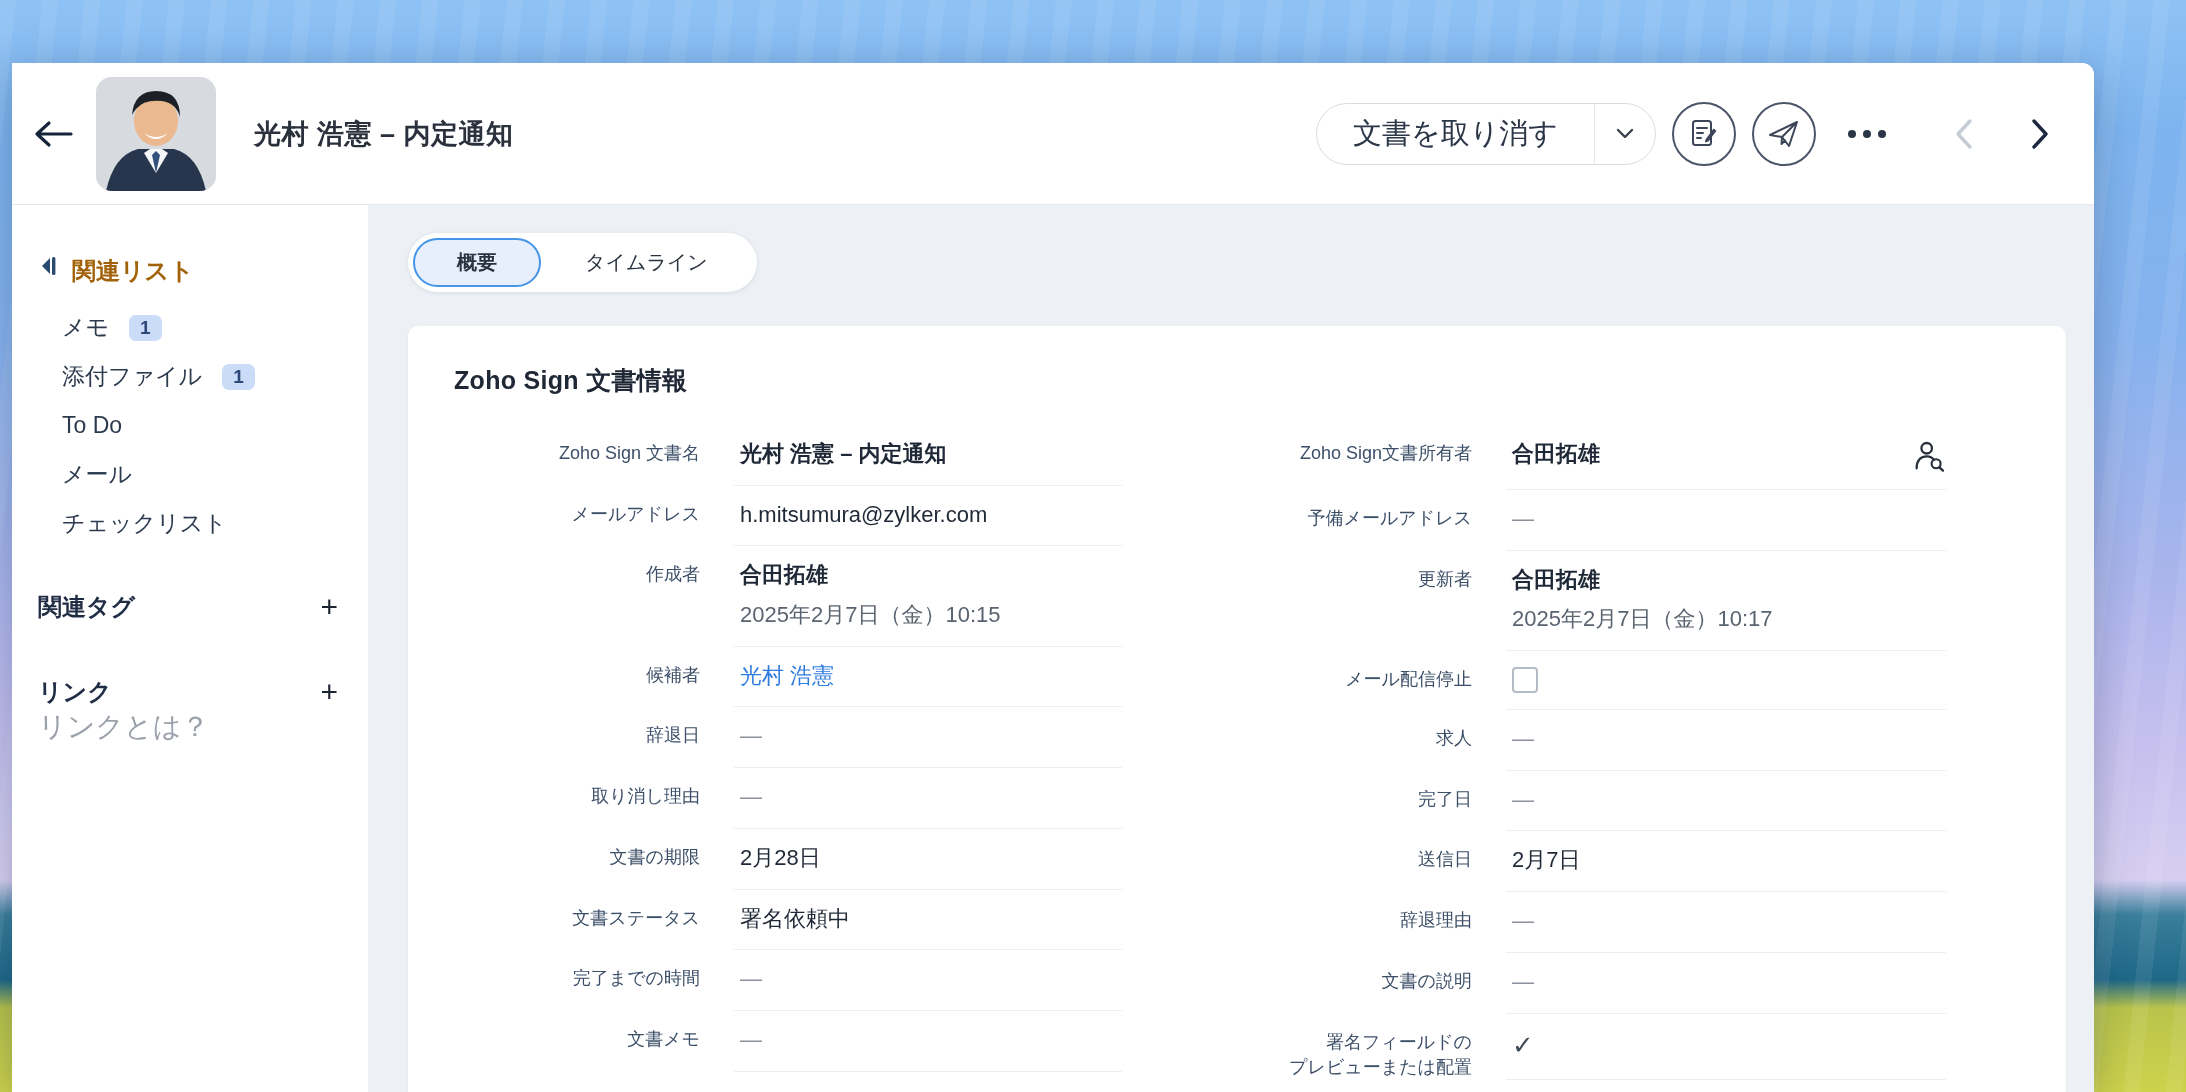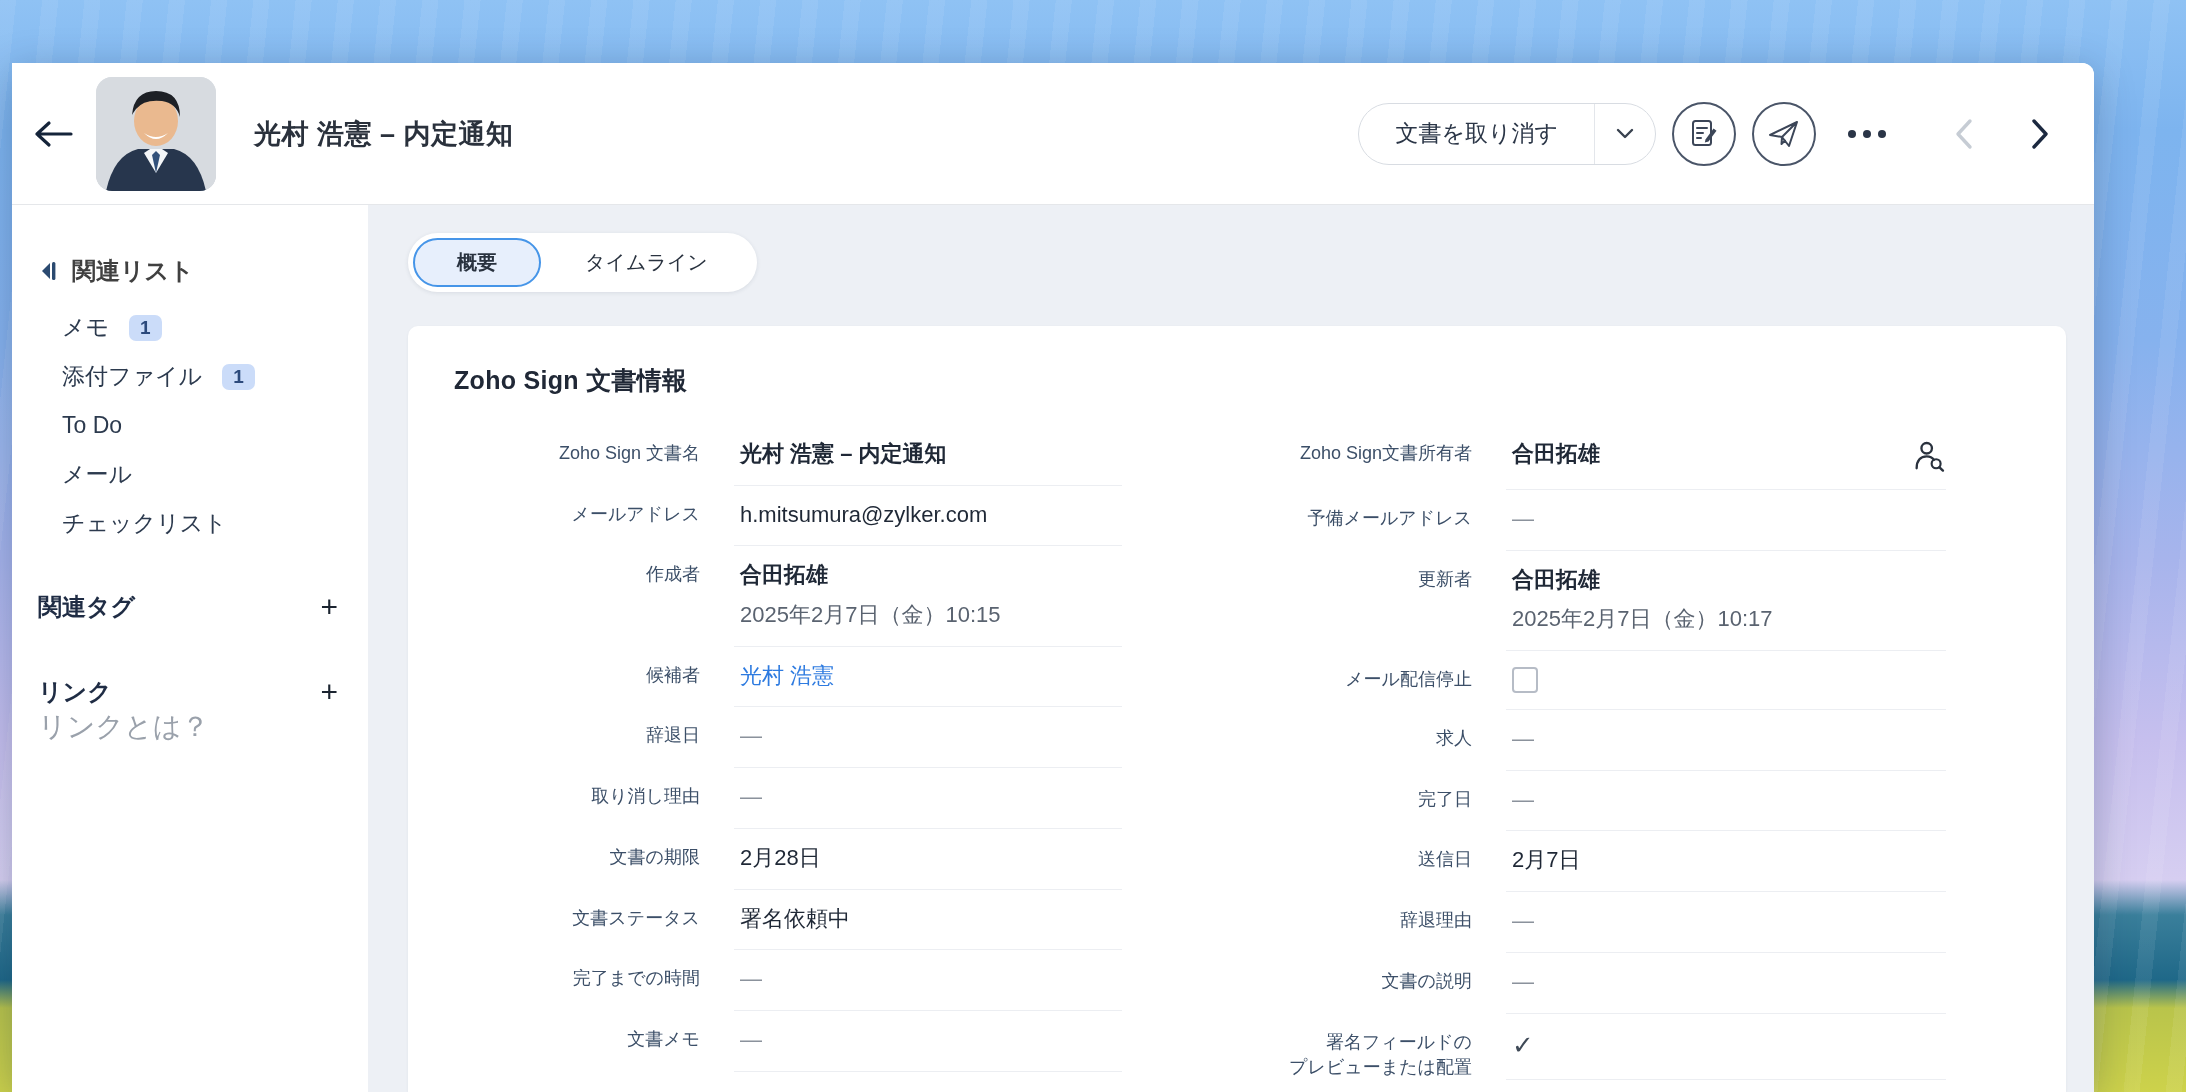--- a/index.html
+++ b/index.html
@@ -27,39 +27,39 @@
     padding:0 40px 0 22px; border-bottom:1px solid #e5e7ea; background:#fff; }
   .back-btn { width:48px; height:48px; border:none; background:none; cursor:pointer;
     font-size:38px; color:#16263c; line-height:1; margin-right:14px; }
   .avatar { width:120px; height:114px; border-radius:16px; overflow:hidden; flex:none;
     background:linear-gradient(180deg,#dfe3e8,#c9cfd6); position:relative; }
   .hdr-title { font-size:27px; font-weight:600; color:#2a313c; margin-left:38px; letter-spacing:.5px; }
   .hdr-actions { margin-left:auto; display:flex; align-items:center; gap:16px; }
   .split-btn { display:flex; align-items:stretch; height:62px; border:1px solid #d8dce2;
     border-radius:32px; background:#fff; overflow:hidden; }
   .split-main { border:none; background:none; cursor:pointer; padding:0 36px;
-    font-size:23px; color:#2b3647; font-family:inherit; }
+    font-size:29px; color:#2b3647; font-family:inherit; }
   .split-divider { width:1px; background:#e3e6eb; }
   .split-caret { border:none; background:none; cursor:pointer; width:60px;
     display:flex; align-items:center; justify-content:center; }
   .circle-btn { width:64px; height:64px; border-radius:50%; border:2px solid #4a5568;
     background:#fff; cursor:pointer; display:flex; align-items:center; justify-content:center; }
   .dots-btn { border:none; background:none; cursor:pointer; display:flex; gap:7px;
     padding:10px 12px; margin-left:4px; }
   .dots-btn i { width:8px; height:8px; border-radius:50%; background:#2a3547; }
   .nav-chevrons { display:flex; align-items:center; gap:48px; margin-left:36px; }
   .chev-btn { border:none; background:none; cursor:pointer; padding:4px; }
 
   
   .bodyrow { flex:1; display:flex; min-height:0; }
 
   
   .sidebar { width:356px; flex:none; background:#fff; padding:50px 26px 0 26px; }
-  .side-head { display:flex; align-items:center; gap:14px; font-size:24px; font-weight:700;
-    color:#404040; margin-bottom:26px; cursor:pointer; }
+  .side-head { display:flex; align-items:flex-start; gap:14px; font-size:24px; font-weight:700;
+    color:#a16207; margin-bottom:26px; cursor:pointer; }
   .side-items { list-style:none; margin-left:24px; }
   .side-items li { display:flex; align-items:center; font-size:23px; color:#2c3a4e;
     margin-bottom:20px; cursor:pointer; height:29px; }
   .badge { margin-left:20px; background:#cbdcf9; color:#2c4a7c; border-radius:7px;
     padding:2px 11px; font-size:19px; font-weight:700; }
   .side-sec { display:flex; align-items:center; justify-content:space-between;
     font-size:24px; font-weight:700; color:#1f2c44; margin-top:53px; }
   .plus-btn { border:none; background:none; cursor:pointer; font-size:30px; line-height:1;
     color:#1b2430; padding:0 4px; }
   .link-help { margin-top:0; font-size:28px; color:#9aa1ab; cursor:pointer; }

